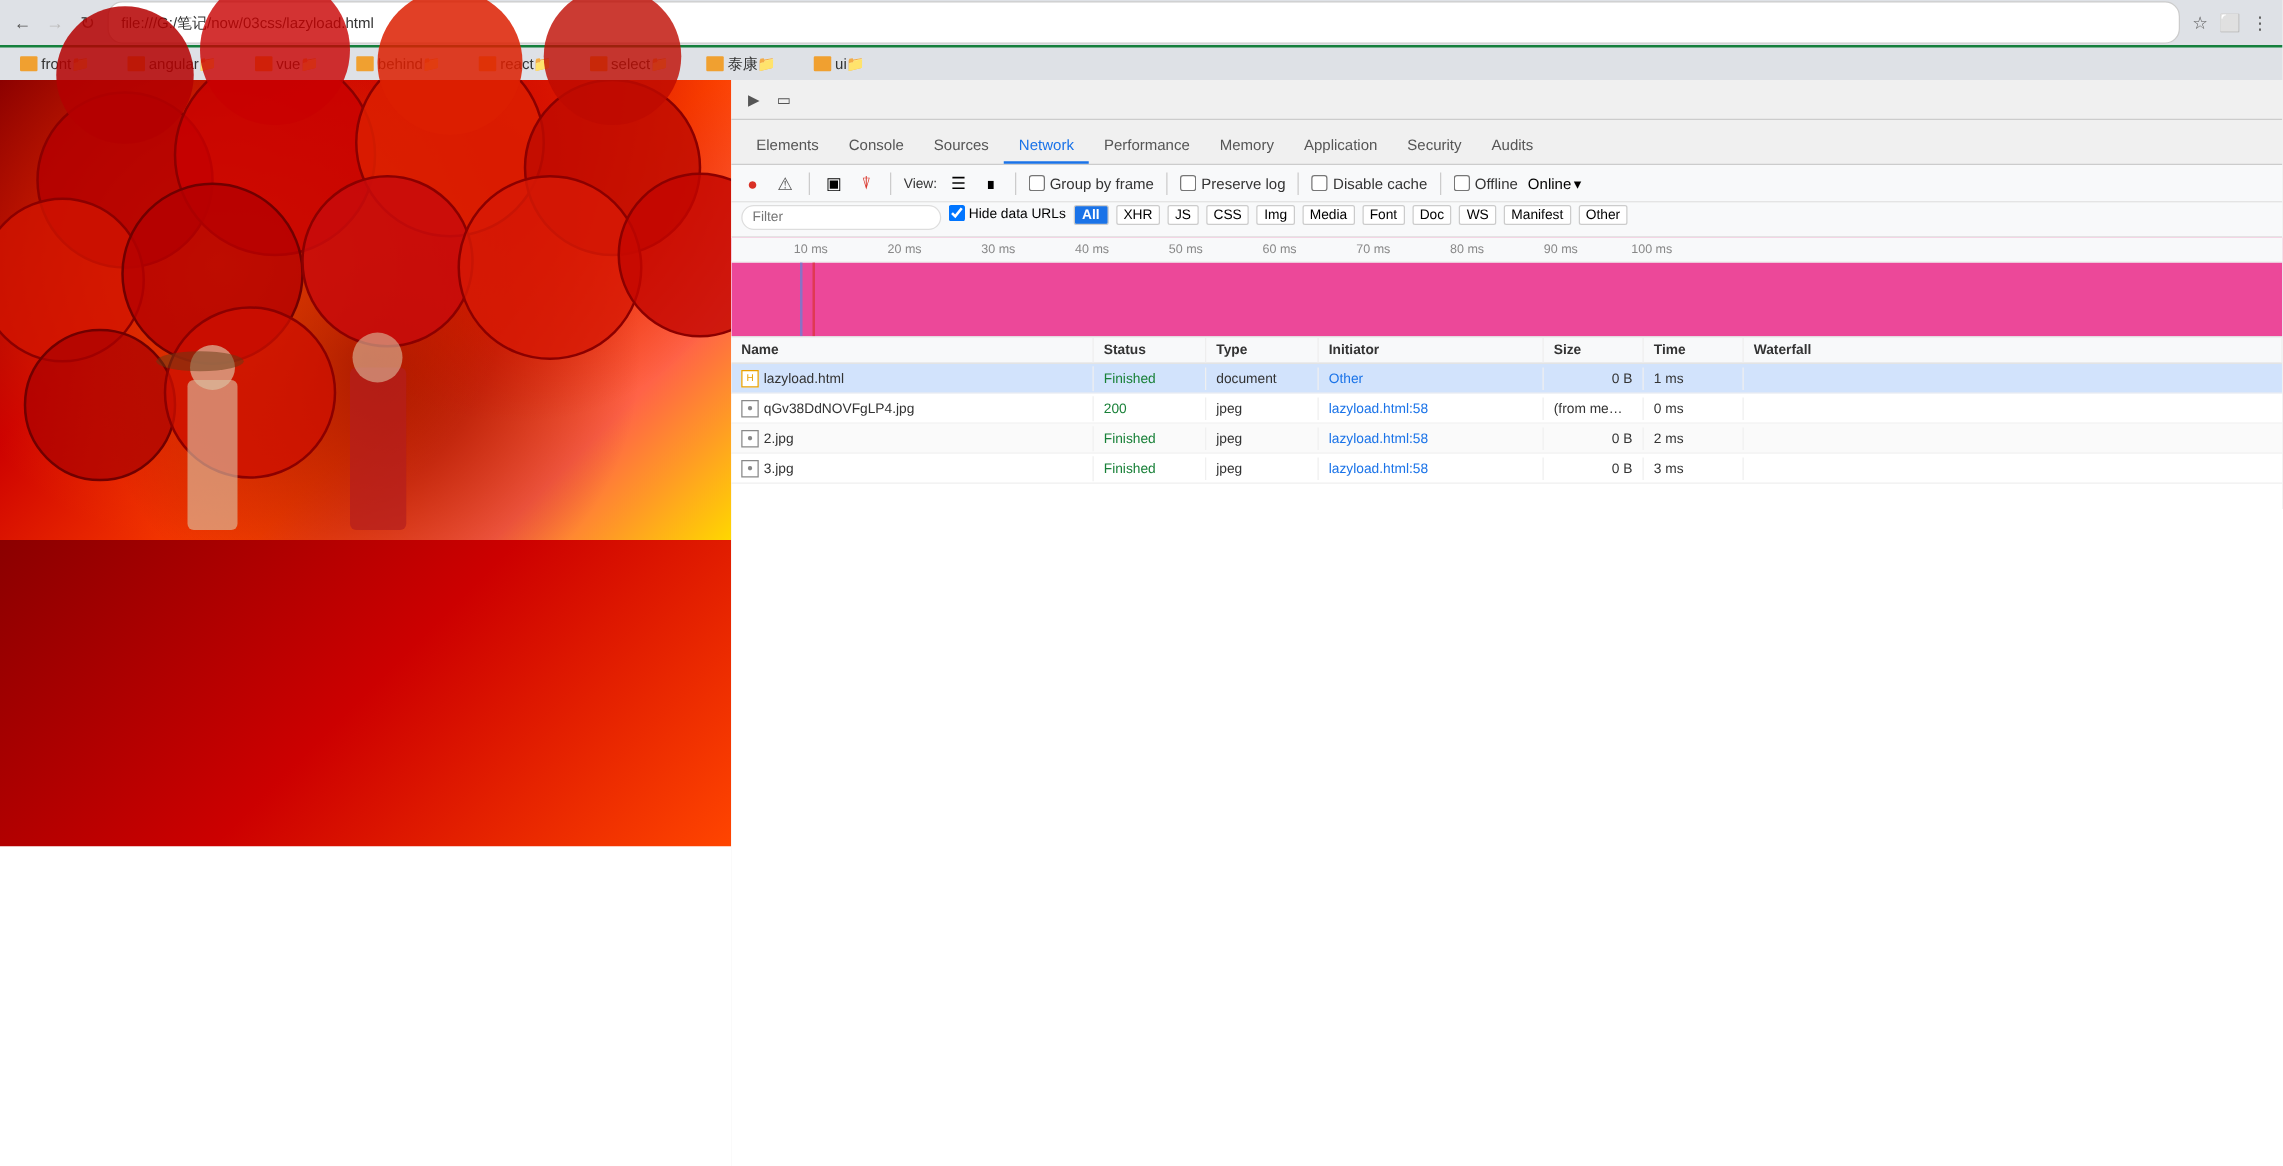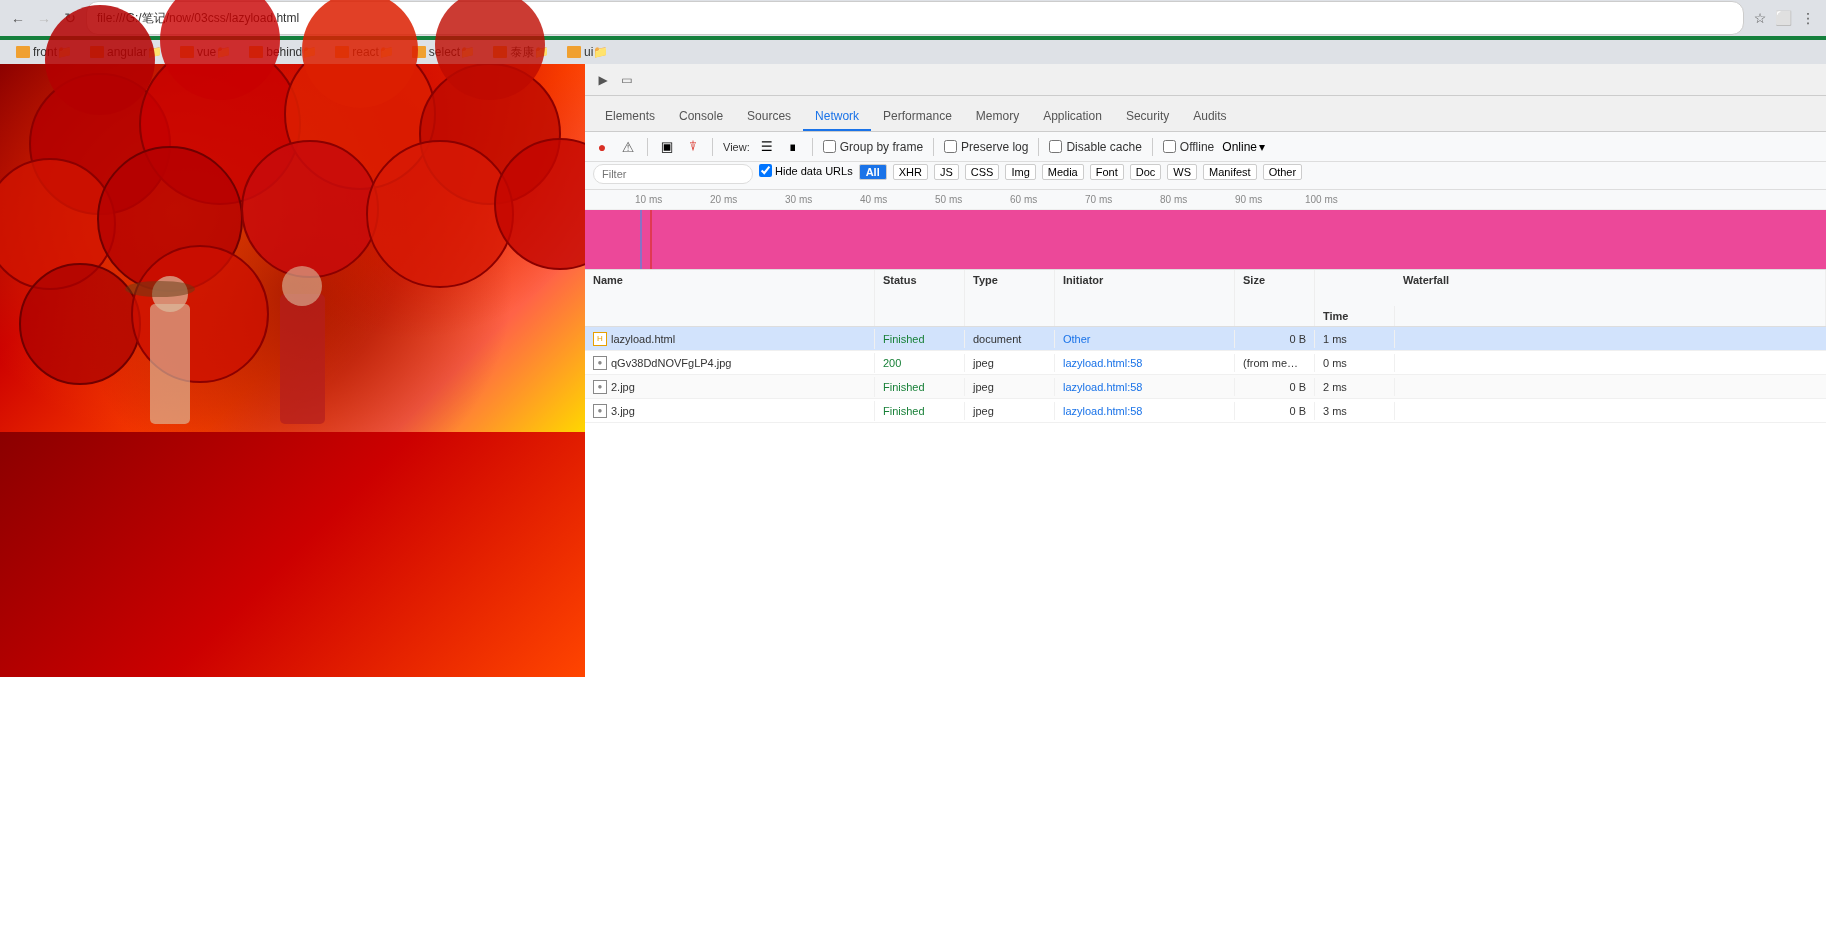--- a/index.html
+++ b/index.html
@@ -8,21 +8,21 @@
     
     .browser-chrome { background: #dee1e6; width: 100%; }
     .browser-toolbar { display: flex; align-items: center; padding: 4px 8px; background: #dee1e6; height: 36px; gap: 6px; }
     .nav-btn { width: 20px; height: 20px; background: none; border: none; cursor: pointer; color: #555; font-size: 14px; display: flex; align-items: center; justify-content: center; }
     .nav-btn.disabled { color: #bbb; }
     .address-bar { flex: 1; height: 24px; border-radius: 12px; border: 1px solid #ccc; background: white; padding: 16px 10px; font-size: 12px; color: #333; }
     .toolbar-icons { display: flex; gap: 4px; align-items: center; }
     .toolbar-icon { width: 20px; height: 20px; display: flex; align-items: center; justify-content: center; cursor: pointer; color: #555; font-size: 14px; }
 
     
-    .bookmarks-bar { display: flex; align-items: center; padding: 2px 8px; background: #dee1e6; height: 28px; gap: 2px; border-top: 4px solid #15803d; }
+    .bookmarks-bar { display: flex; align-items: center; padding: 2px 8px; background: #dee1e6; height: 28px; gap: 14px; border-top: 2px solid #15803d; }
     .bookmark-item { display: flex; align-items: center; gap: 3px; padding: 2px 8px; cursor: pointer; border-radius: 3px; font-size: 12px; color: #333; white-space: nowrap; }
     .bookmark-folder { width: 14px; height: 12px; background: #f0a030; border-radius: 1px; display: inline-block; }
 
     
     .main-content { display: flex; height: calc(933px - 64px); }
 
     
     .webpage-panel { width: 585px; height: 100%; overflow-y: auto; background: white; flex-shrink: 0; }
 
     
@@ -77,21 +77,21 @@
 
     
     .network-table { flex: 1; overflow-y: auto; background: white; }
     .table-header { display: flex; background: #f8f9fa; border-bottom: 1px solid #ddd; padding: 0; position: sticky; top: 0; z-index: 10; }
     .th { padding: 4px 8px; font-size: 11px; font-weight: 600; color: #333; border-right: 1px solid #eee; flex-shrink: 0; cursor: pointer; user-select: none; }
     .th-name { width: 290px; }
     .th-status { width: 90px; }
     .th-type { width: 90px; }
     .th-initiator { width: 180px; }
     .th-size { width: 80px; }
-    .th-time { width: 80px; margin-top: 36px; }
+    .th-time { width: 80px; }
     .th-waterfall { flex: 1; }
 
     .table-row { display: flex; border-bottom: 1px solid #f0f0f0; align-items: center; min-height: 24px; cursor: pointer; }
     .table-row.selected { background: #e8f0fe; }
     .table-row.row-even { background: #fff; }
     .table-row.row-odd { background: #fafafa; }
     .table-row.selected { background: #d2e3fc; }
 
     .td { padding: 3px 8px; font-size: 11px; color: #333; border-right: 1px solid #f0f0f0; flex-shrink: 0; overflow: hidden; text-overflow: ellipsis; white-space: nowrap; }
     .td-name { width: 290px; display: flex; align-items: center; gap: 4px; }

